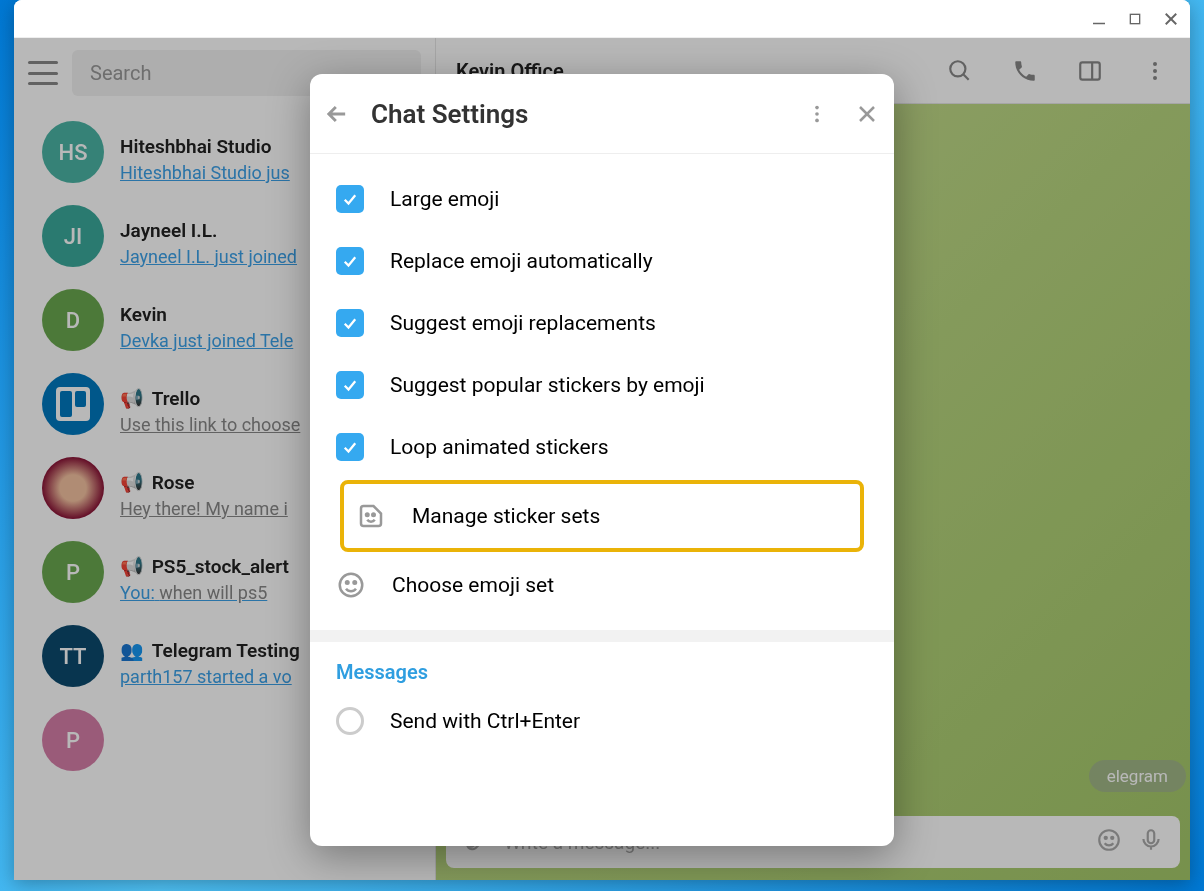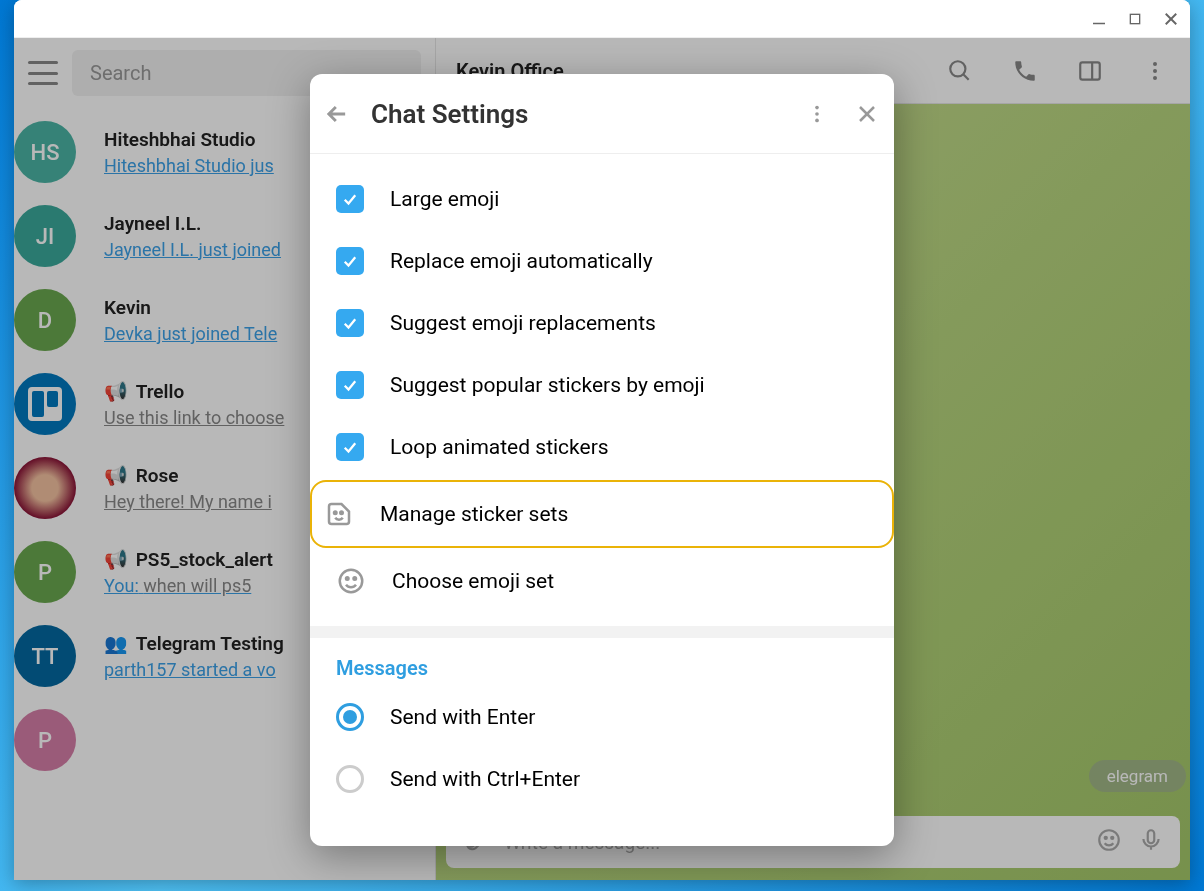--- a/index.html
+++ b/index.html
@@ -33,21 +33,21 @@
     border-bottom: 1px solid #eee;
   }
   .titlebar-btn { width:18px; height:18px; color:#666; cursor:pointer; display:flex; align-items:center; justify-content:center; }
   .app-body { display:flex; height: calc(100% - 38px); }
   .sidebar { width: 422px; background:#fff; border-right:1px solid #e6e6e6; display:flex; flex-direction:column; }
   .sidebar-header { display:flex; align-items:center; padding: 12px 14px 14px 14px; gap:14px; }
   .menu-btn { width:30px; height:24px; display:flex; flex-direction:column; justify-content:space-between; cursor:pointer; }
   .menu-btn span { height:3px; background:#888; border-radius:2px; }
   .search-box { flex:1; height:46px; background:#f1f1f1; border-radius:6px; display:flex; align-items:center; padding:0 18px; color:#999; font-size:20px; }
   .chat-list { flex:1; overflow:hidden; }
-  .chat-item { display:flex; align-items:center; padding:11px 0; gap:28px; cursor:pointer; }
+  .chat-item { display:flex; align-items:flex-end; padding:11px 28px; gap:16px; cursor:pointer; }
   .avatar { width:62px; height:62px; border-radius:50%; display:flex; align-items:center; justify-content:center; color:#fff; font-size:22px; font-weight:500; flex-shrink:0; }
   .avatar.rose { background: radial-gradient(circle, #f4c2a1 30%, #8b1538 70%); position:relative; overflow:hidden; }
   .avatar.trello-app { background:#0079bf; }
   .trello-sq { width:34px; height:34px; background:#fff; border-radius:4px; display:flex; padding:4px; gap:3px; }
   .trello-sq span { flex:1; border-radius:2px; }
   .trello-sq span:first-child { background:#0079bf; }
   .trello-sq span:last-child { background:#0079bf; height:60%; }
   .chat-meta { flex:1; min-width:0; }
   .chat-name { font-size:19px; font-weight:600; color:#222; display:flex; align-items:center; gap:8px; }
   .chat-preview { font-size:18px; color:#3ca1e8; margin-top:4px; white-space:nowrap; overflow:hidden; text-overflow:clip;text-decoration:underline; }
@@ -81,21 +81,21 @@
   }
   .modal-header { height:80px; display:flex; align-items:center; padding:0 11px; gap:18px; border-bottom:1px solid #eee; }
   .modal-title { flex:1; font-size:26px; font-weight:600; color:#333; }
   .back-btn, .more-btn, .close-btn { width:32px; height:32px; color:#999; cursor:pointer; display:flex; align-items:center; justify-content:center; }
   .modal-body { flex:1; overflow:hidden; padding-top:14px; }
   .row { display:flex; align-items:center; height:62px; padding:0 26px; gap:26px; cursor:pointer; }
   .chk { width:28px; height:28px; border-radius:5px; background:#35a9f0; display:flex; align-items:center; justify-content:center; flex-shrink:0; }
   .chk svg { width:18px; height:18px; }
   .row-label { font-size:21px; color:#000000; }
   .row-icon { width:30px; height:30px; color:#999; display:flex; align-items:center; justify-content:center; flex-shrink:0; }
-  .highlight-box { border:2px solid #eab308; border-radius:16px; margin:2px 0; }
+  .highlight-box { border:4px solid #eab308; border-radius:8px; margin:2px 30px; }
   .highlight-box .row { height:64px; padding:0 12px; }
   .divider { height:12px; background:#f2f2f2; margin-top:14px; }
   .section-title { font-size:20px; font-weight:600; color:#2f9ee0; padding:18px 26px 6px; }
   .radio { width:28px; height:28px; border-radius:50%; border:3px solid #ccc; display:flex; align-items:center; justify-content:center; flex-shrink:0; }
   .radio.on { border-color:#2f9ee0; }
   .radio.on::after { content:''; width:14px; height:14px; border-radius:50%; background:#2f9ee0; }
 </style>
 </head>
 <body>
 
@@ -199,21 +199,21 @@
           <div class="chat-meta">
             <div class="chat-name">
                 <span>📢</span> 
                 <span>PS5_stock_alert</span>
               </div>
             <div class="chat-preview"><span class="you">You:</span> <span class="msg">when will ps5</span></div>
           </div>
         </div>
 
         <div class="chat-item">
-          <div class="avatar" style="background:#0369a1">
+          <div class="avatar" style="background:#0c4a6e">
               <span>TT</span>
             </div>
           <div class="chat-meta">
             <div class="chat-name">
                 <span>👥</span> 
                 <span>Telegram Testing</span>
               </div>
             <div class="chat-preview">parth157 started a vo</div>
           </div>
         </div>
@@ -368,24 +368,20 @@
             </svg>
           </div>
         <div class="row-label">Choose emoji set</div>
       </div>
 
       <div class="divider"></div>
 
       <div class="section-title">Messages</div>
 
       <div class="row">
-        <div class="radio on"></div>
-        <div class="row-label">Send with Enter</div>
-      </div>
-      <div class="row">
         <div class="radio"></div>
         <div class="row-label">Send with Ctrl+Enter</div>
       </div>
 
     </div>
   </div>
 
 </div>
 
 </body></html>

